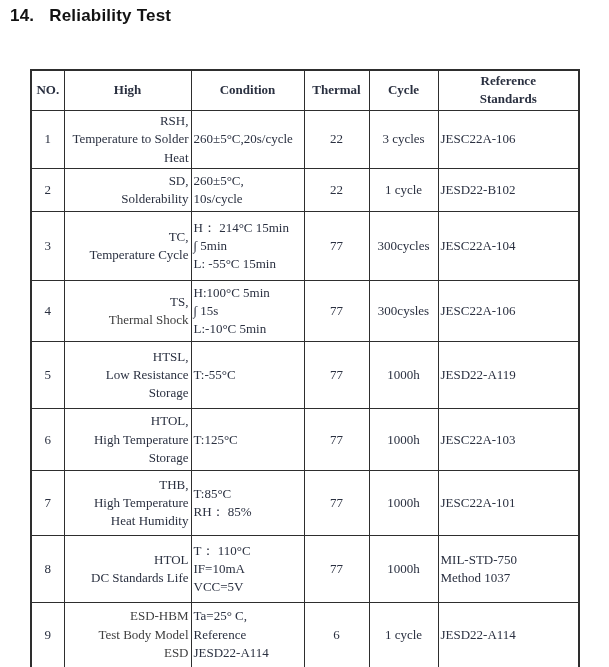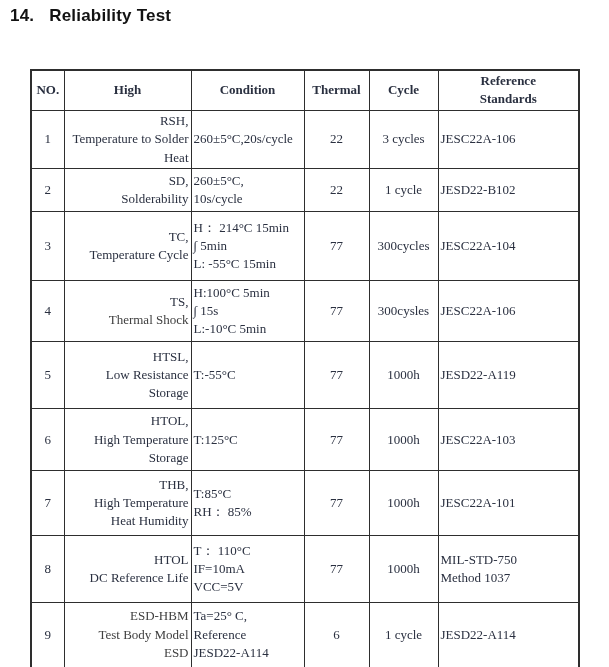--- a/index.html
+++ b/index.html
@@ -167,21 +167,21 @@
       <td class="pre">T:85°C
 RH： 85%</td>
       <td class="c">77</td>
       <td class="c">1000h</td>
       <td class="pre">JESC22A-101</td>
     </tr>
     <tr style="height:67px">
       <td class="c">8</td>
       <td class="item">
         <div>HTOL</div>
-        <div>DC Reference Life</div>
+        <div>DC Standards Life</div>
       </td>
       <td class="pre">T： 110°C
 IF=10mA
 VCC=5V</td>
       <td class="c">77</td>
       <td class="c">1000h</td>
       <td class="pre">MIL-STD-750
 Method 1037</td>
     </tr>
     <tr style="height:65px">

